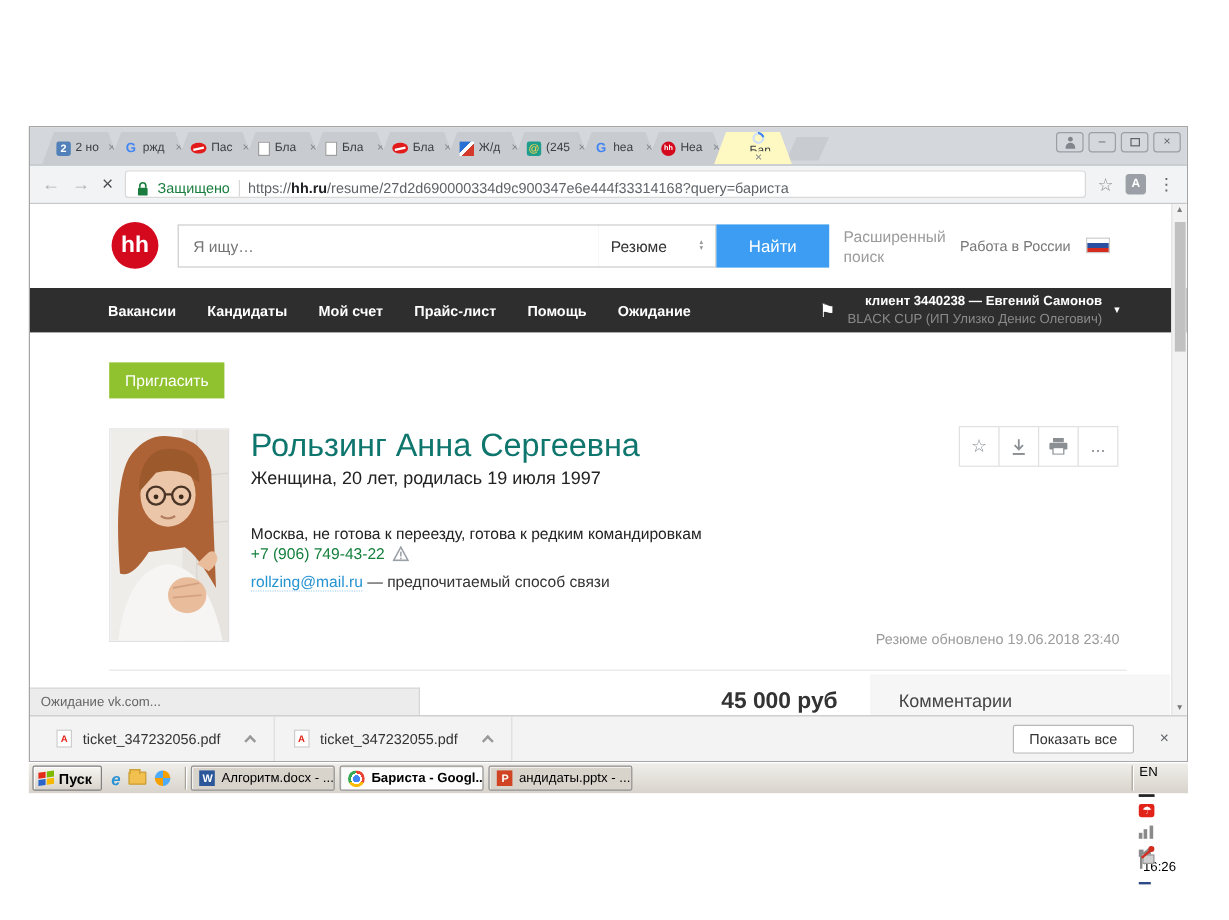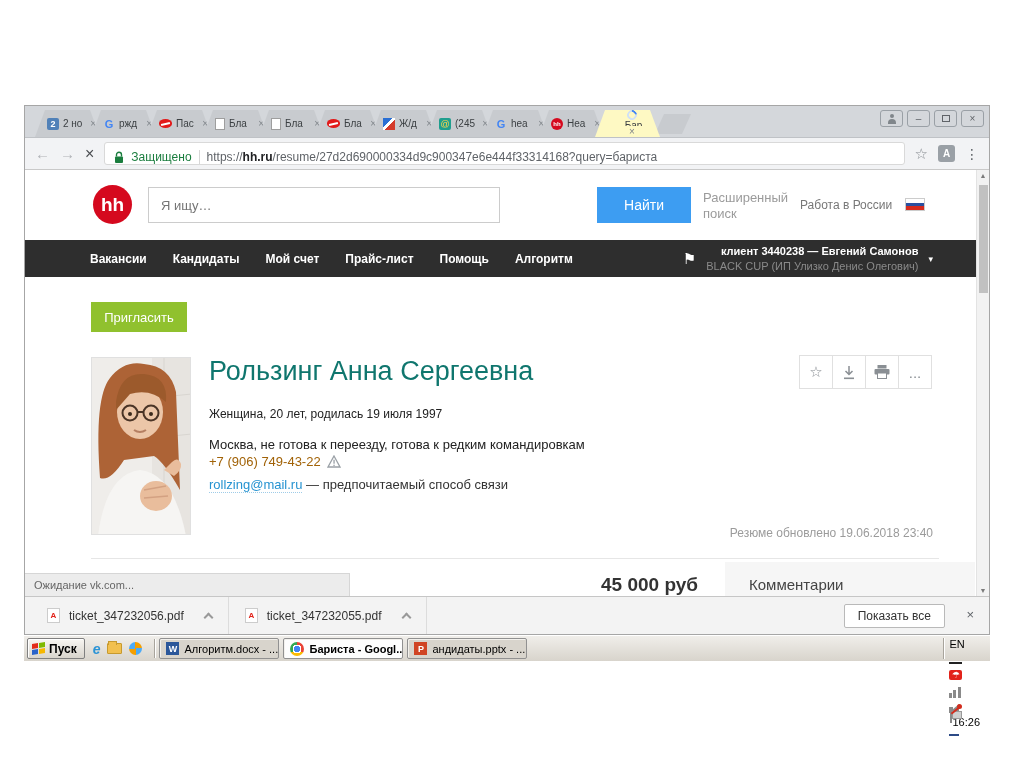--- a/index.html
+++ b/index.html
@@ -86,23 +86,23 @@
   .navflag{color:#fff;font-size:15px;}
   .clientcol{text-align:right;line-height:1.3;}
   .clientname{font-size:11px;font-weight:bold;color:#fff;}
   .clientcompany{font-size:11px;color:#8a8a8a;}
   .navcaret{color:#fff;font-size:9px;}
 
   .invite{position:absolute;left:66px;top:132px;width:96px;height:30px;background:#90c12e;
           color:#fff;font-size:13px;display:flex;align-items:center;justify-content:center;}
   .photo{position:absolute;left:66px;top:187px;width:100px;height:178px;border:1px solid #e0e0e0;overflow:hidden;}
   .rname{position:absolute;left:184px;top:186px;font-size:27px;color:#0f766e;}
-  .rline1{position:absolute;left:184px;top:237px;font-size:12px;color:#222;}
+  .rline1{position:absolute;left:184px;top:220px;font-size:15px;color:#222;}
   .rline2{position:absolute;left:184px;top:255px;font-size:13px;color:#222;margin-top:12px;}
-  .rphone{position:absolute;left:184px;top:284px;font-size:13px;color:#a16207;display:flex;align-items:center;gap:6px;}
+  .rphone{position:absolute;left:184px;top:284px;font-size:13px;color:#15803d;display:flex;align-items:center;gap:6px;}
   .remail{position:absolute;left:184px;top:307px;font-size:13px;color:#333;}
   .remail a{color:#2693d1;text-decoration:none;border-bottom:1px dotted #9fcce8;}
   .actions{position:absolute;left:775px;top:185px;display:flex;}
   .abtn{width:34px;height:34px;border:1px solid #e0e0e0;margin-left:-1px;display:flex;
         align-items:center;justify-content:center;color:#8a8f94;font-size:15px;background:#fff;}
   .updated{position:absolute;right:56px;top:356px;font-size:12px;color:#9b9b9b;}
   .divider{position:absolute;left:66px;right:50px;top:388px;height:1px;background:#e6e6e6;}
   .salary{position:absolute;left:576px;top:404px;font-size:19px;font-weight:bold;color:#333;}
   .comments{position:absolute;left:700px;right:14px;top:392px;bottom:0;background:#f6f6f6;
             padding:14px 0 0 24px;font-size:15px;color:#444;}
@@ -272,32 +272,39 @@
       </div>
       <span class="starico">☆</span>
       <span class="pdfext">A</span>
       <span class="menu3">⋮</span>
     </div>
 
     <div class="page">
 
       <div class="hhlogo">hh</div>
       <input class="searchbox" placeholder="Я ищу…" style="">
+      <div class="seltype">
+        <span>Резюме</span>
+        <span class="spinners">
+            <span>▴</span>
+            <span>▾</span>
+          </span>
+      </div>
       <div class="findbtn">Найти</div>
       <div class="adv">Расширенный поиск</div>
       <div class="region">Работа в России</div>
       <div class="ruflag"></div>
 
       <div class="mainnav">
         <span class="navitem">Вакансии</span>
         <span class="navitem">Кандидаты</span>
         <span class="navitem">Мой счет</span>
         <span class="navitem">Прайс-лист</span>
         <span class="navitem">Помощь</span>
-        <span class="navitem">Алгоритм</span>
+        <span class="navitem">Ожидание</span>
       </div>
       <div class="navclient">
         <span class="navflag">⚑</span>
         <span class="clientcol">
           <div class="clientname">клиент 3440238 — Евгений Самонов</div>
           <div class="clientcompany">BLACK CUP (ИП Улизко Денис Олегович)</div>
         </span>
         <span class="navcaret">▾</span>
       </div>
 

